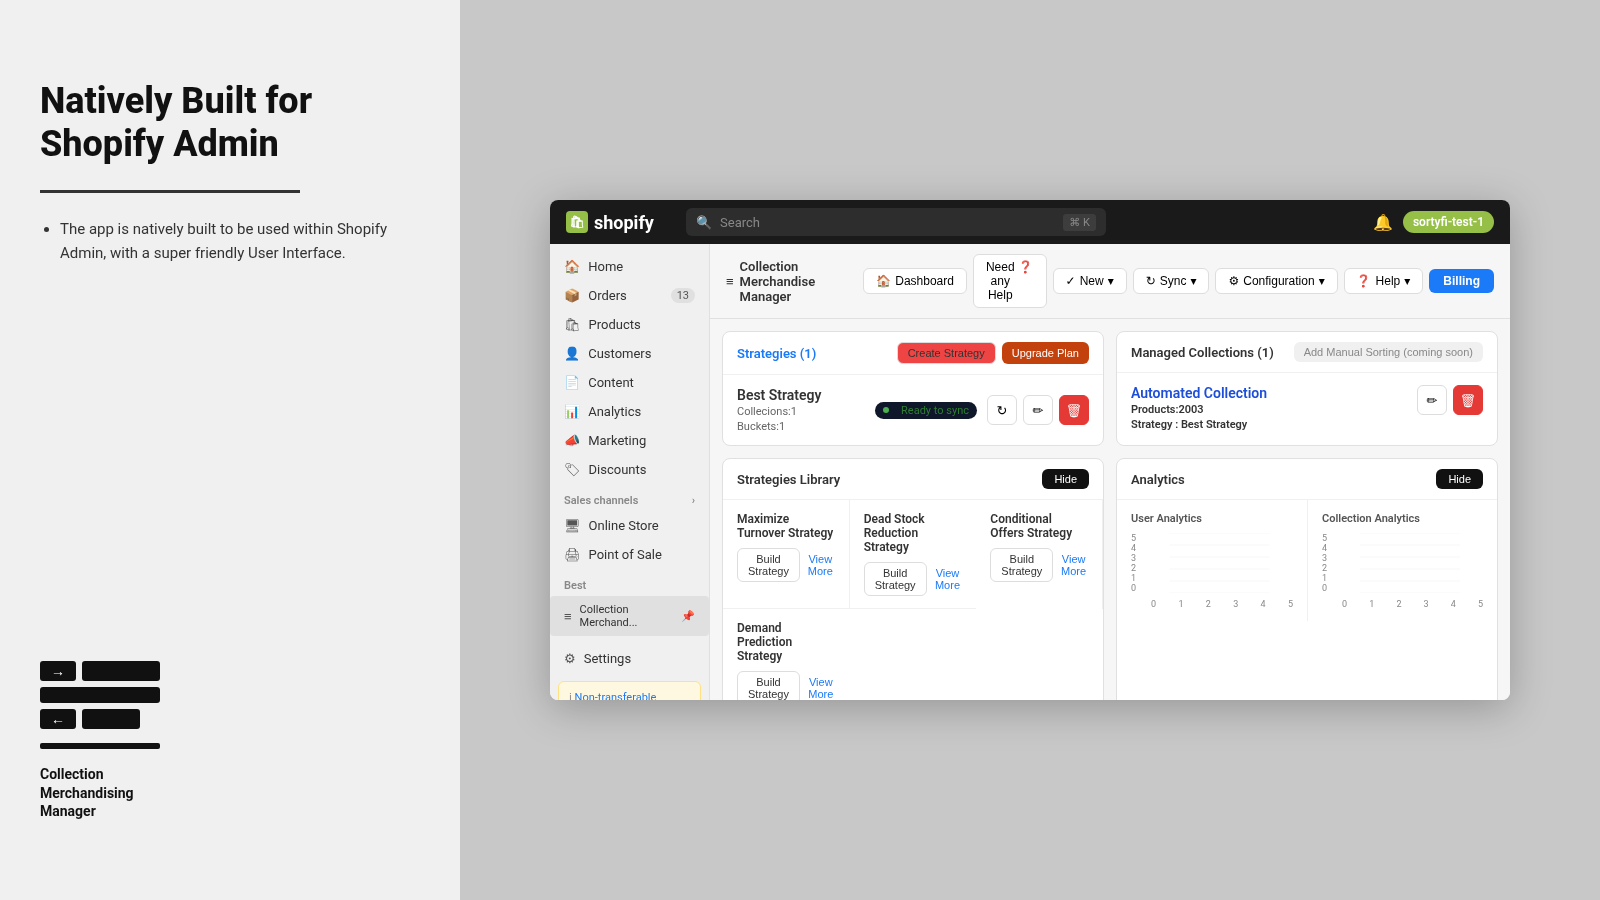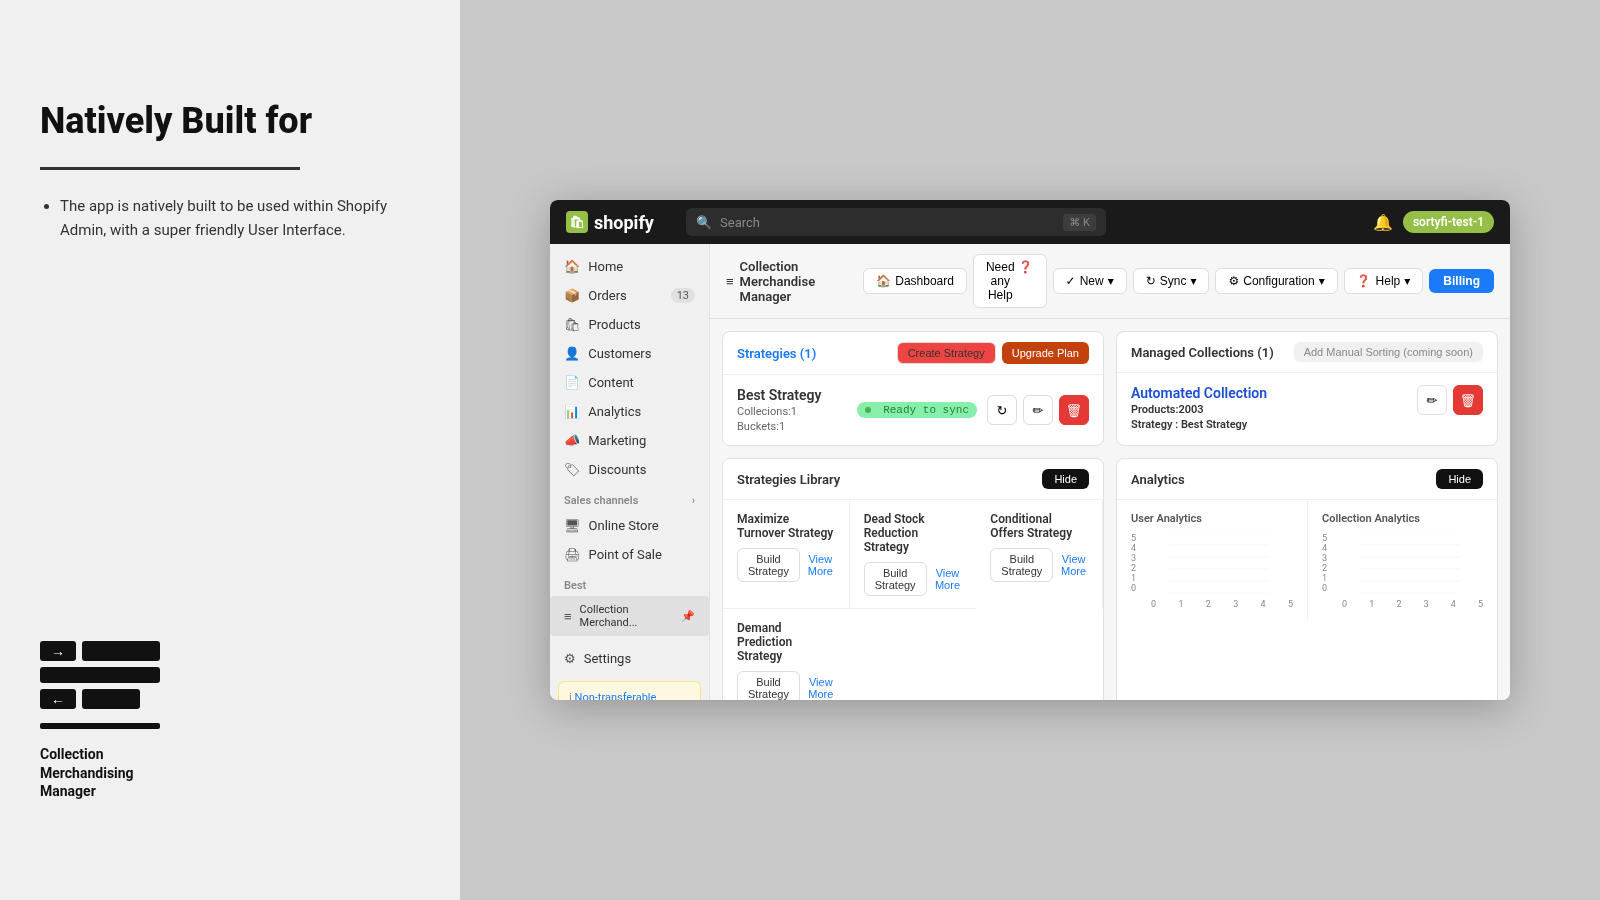--- a/index.html
+++ b/index.html
@@ -10,21 +10,21 @@
       height: 900px;
       overflow: hidden;
       display: flex;
     }
 
     
     .left-panel {
       width: 460px;
       min-width: 460px;
       background: #f0f0f0;
-      padding: 100px 40px;
+      padding: 80px 40px;
       display: flex;
       flex-direction: column;
       gap: 20px;
     }
     .left-panel h1 {
       font-size: 36px;
       font-weight: 800;
       color: #111;
       line-height: 1.2;
     }
@@ -322,29 +322,28 @@
     .strategy-item {
       padding: 12px 14px;
       display: flex;
       align-items: center;
       gap: 10px;
     }
     .strategy-info { flex: 1; }
     .strategy-name { font-size: 14px; font-weight: 600; color: #333; }
     .strategy-meta { font-size: 11px; color: #666; margin-top: 2px; }
     .status-badge {
-      background: #86efac;
+      background: #0f172a;
       color: #2e7d32;
       border-radius: 12px;
       padding: 2px 8px;
       font-size: 11px;
       display: flex;
       align-items: center;
       gap: 12px;
-      font-family: Liberation Mono, monospace;
     }
     .status-dot { width: 6px; height: 6px; border-radius: 50%; background: #4caf50; }
     .action-btns { display: flex; gap: 6px; }
     .btn-icon {
       width: 30px;
       height: 30px;
       border-radius: 6px;
       border: 1px solid #ddd;
       background: white;
       display: flex;
@@ -430,20 +429,21 @@
       gap: 12px;
       padding: 0 12px 12px;
     }
   </style>
 </head>
 <body>
 
 <div class="left-panel">
   <h1>
     <span>Natively Built for</span><br>
+    <span>Shopify Admin</span>
   </h1>
   <div class="divider"></div>
   <ul>
     <li>The app is natively built to be used within Shopify Admin, with a super friendly User Interface.</li>
   </ul>
 
   <div class="logo-area">
 
     <div style="width:120px; height:80px; position:relative;">
 

